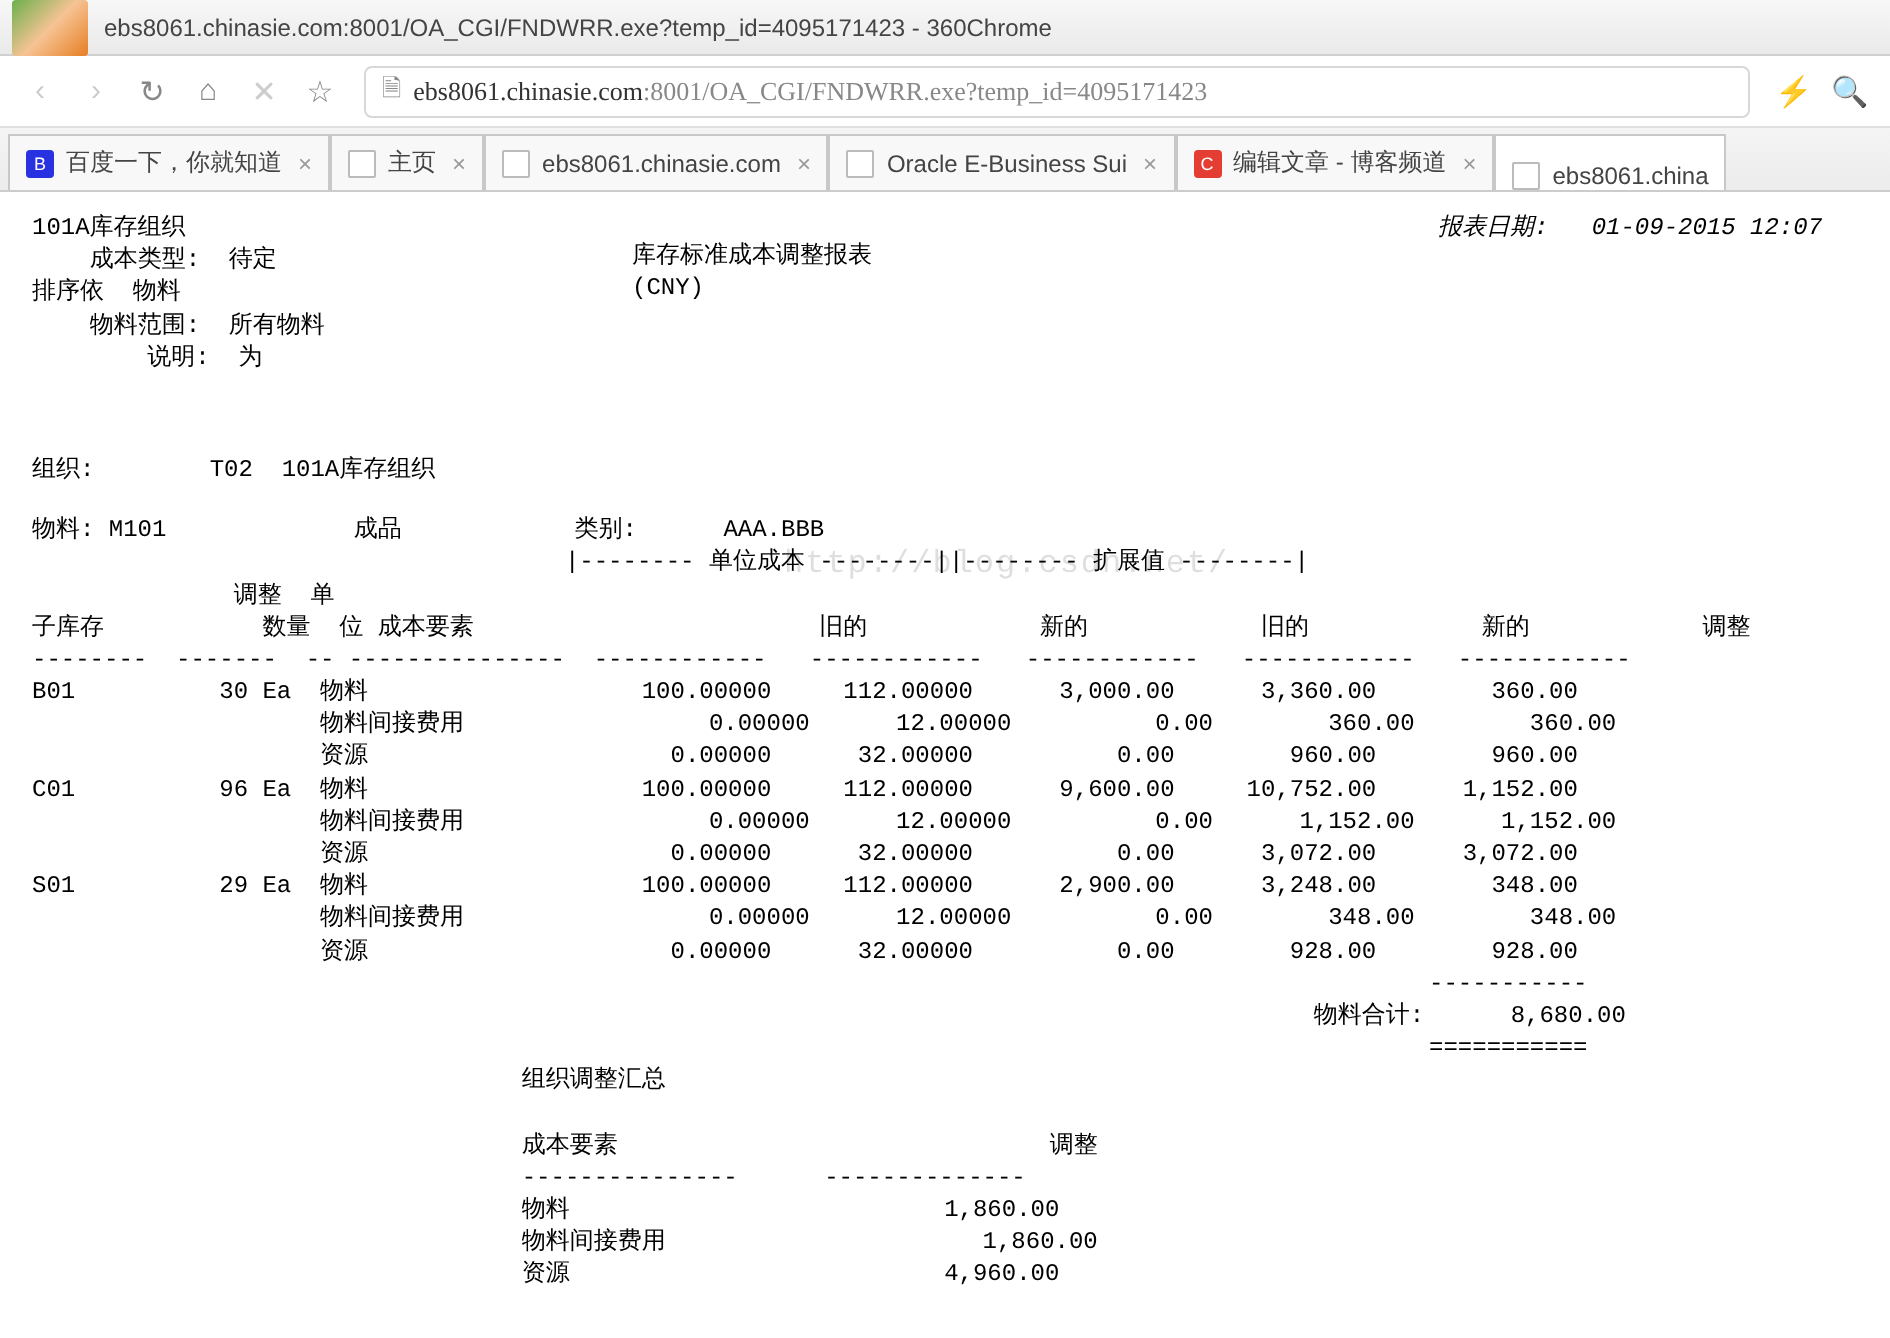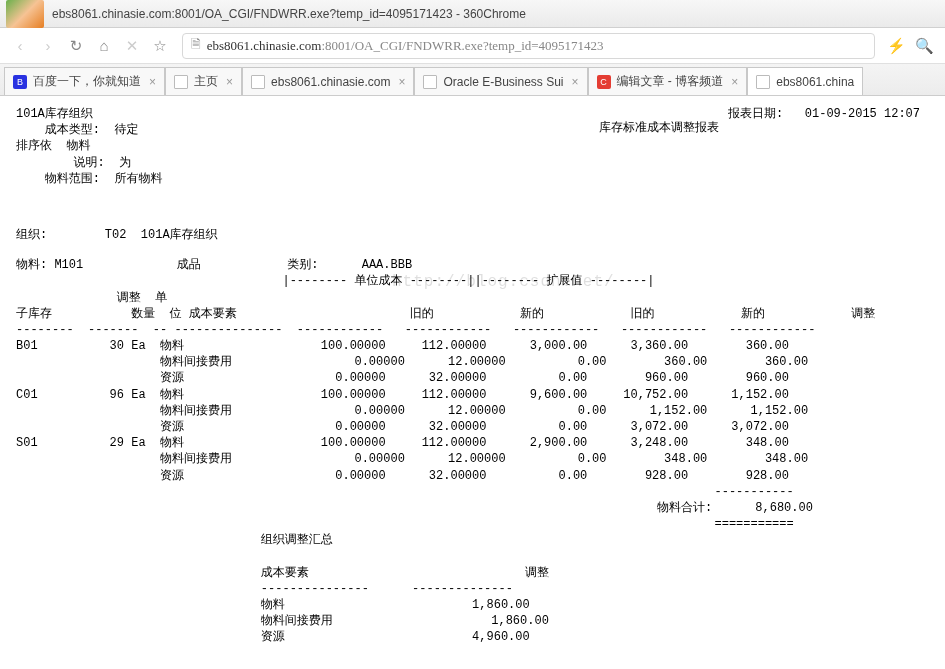--- a/index.html
+++ b/index.html
@@ -9,21 +9,21 @@
   .titlebar .title-text { color: #444; font-size: 12px; flex: 1; white-space: nowrap; overflow: hidden; }
   .navbar { height: 36px; display: flex; align-items: center; padding: 0 8px; border-bottom: 1px solid #e0e0e0; gap: 4px; }
   .nav-icon { color: #888; width: 24px; text-align: center; font-size: 15px; cursor: pointer; }
   .nav-icon.disabled { color: #ccc; }
   .url-wrap { flex: 1; display: flex; align-items: center; border: 1px solid #d8d8d8; border-radius: 4px; padding: 2px 8px; height: 26px; margin: 0 6px; background:#fff; }
   .url-doc { color:#888; font-size:12px; margin-right:6px; }
   .url-text { font-size: 13px; color:#888; white-space: nowrap; font-family: Liberation Serif, serif; }
   .url-text .dark { color:#333; font-weight:500; }
   .tabsbar { height: 32px; display: flex; align-items: flex-end; background: linear-gradient(#f4f4f4,#ececec); border-bottom: 1px solid #ccc; padding-left: 4px; }
   .tab { height: 28px; display: flex; align-items: center; padding: 0 8px; border: 1px solid #c8c8c8; border-bottom: none; background:#f8f8f8; margin-right: 0; font-size: 12px; color:#444; max-width: 180px; white-space: nowrap; overflow: hidden; position: relative; }
-  .tab.active { background:#fff; }
+  .tab.active { background:#fff;align-items:flex-end; }
   .tab .close { color:#999; margin-left:8px; font-size:12px; }
   .tab .favicon { width:14px; height:14px; margin-right:6px; display:inline-block; }
   .fav-baidu { background:#2932e1; color:#fff; font-size:9px; line-height:14px; text-align:center; border-radius:2px; }
   .fav-csdn { background:#e43d33; color:#fff; font-size:9px; line-height:14px; text-align:center; border-radius:2px; }
   .fav-page { border:1px solid #bbb; border-radius:1px; background:#fff; }
   .report { font-family: "SimSun","NSimSun","Courier New",monospace; font-size: 13px; padding: 10px 16px 16px 16px; white-space: nowrap; color:#000; }
   .flexrow { display:flex; }
   .watermark { position:absolute; left:376px; top:0; color: rgba(0,0,0,0.13); font-size:16px; letter-spacing:1px; }
   .pre { font-family: "SimSun","NSimSun","Courier New",monospace; white-space: pre; font-size:12px; line-height: 1.35; }
 </style>
@@ -84,28 +84,29 @@
     </div>
   </div>
 
 <div class="report">
 
   <div class="flexrow">
     <div style="flex:0 0 300px;">
       <div class="pre"><span>101A库存组织</span></div>
       <div class="pre">    <span>成本类型:</span>  <span>待定</span></div>
       <div class="pre"><span>排序依</span>  <span>物料</span></div>
+      <div class="pre">    <span>物料范围:</span>  <span>所有物料</span></div>
       <div class="pre">        <span>说明:</span>  <span>为</span></div>
-      <div class="pre">    <span>物料范围:</span>  <span>所有物料</span></div>
     </div>
-    <div style="flex:1; text-align:right;">
+    <div style="flex:1; text-align:left;">
       <div class="pre" style="height:14px;"></div>
       <div class="pre">库存标准成本调整报表</div>
+      <div class="pre">(CNY)</div>
     </div>
-    <div style="flex:0 0 210px; text-align:center;">
+    <div style="flex:0 0 210px; text-align:left;font-style:italic;">
       <div class="pre"><span>报表日期:</span>   <span>01-09-2015 12:07</span></div>
     </div>
   </div>
 
   <div class="pre" style="height:40px;"></div>
 
   <div class="pre"><span>组织:</span>        <span>T02  101A库存组织</span></div>
   <div class="pre" style="height:14px;"></div>
   <div class="pre"><span>物料:</span> <span>M101</span>             <span>成品</span>            <span>类别:</span>      <span>AAA.BBB</span></div>
 

